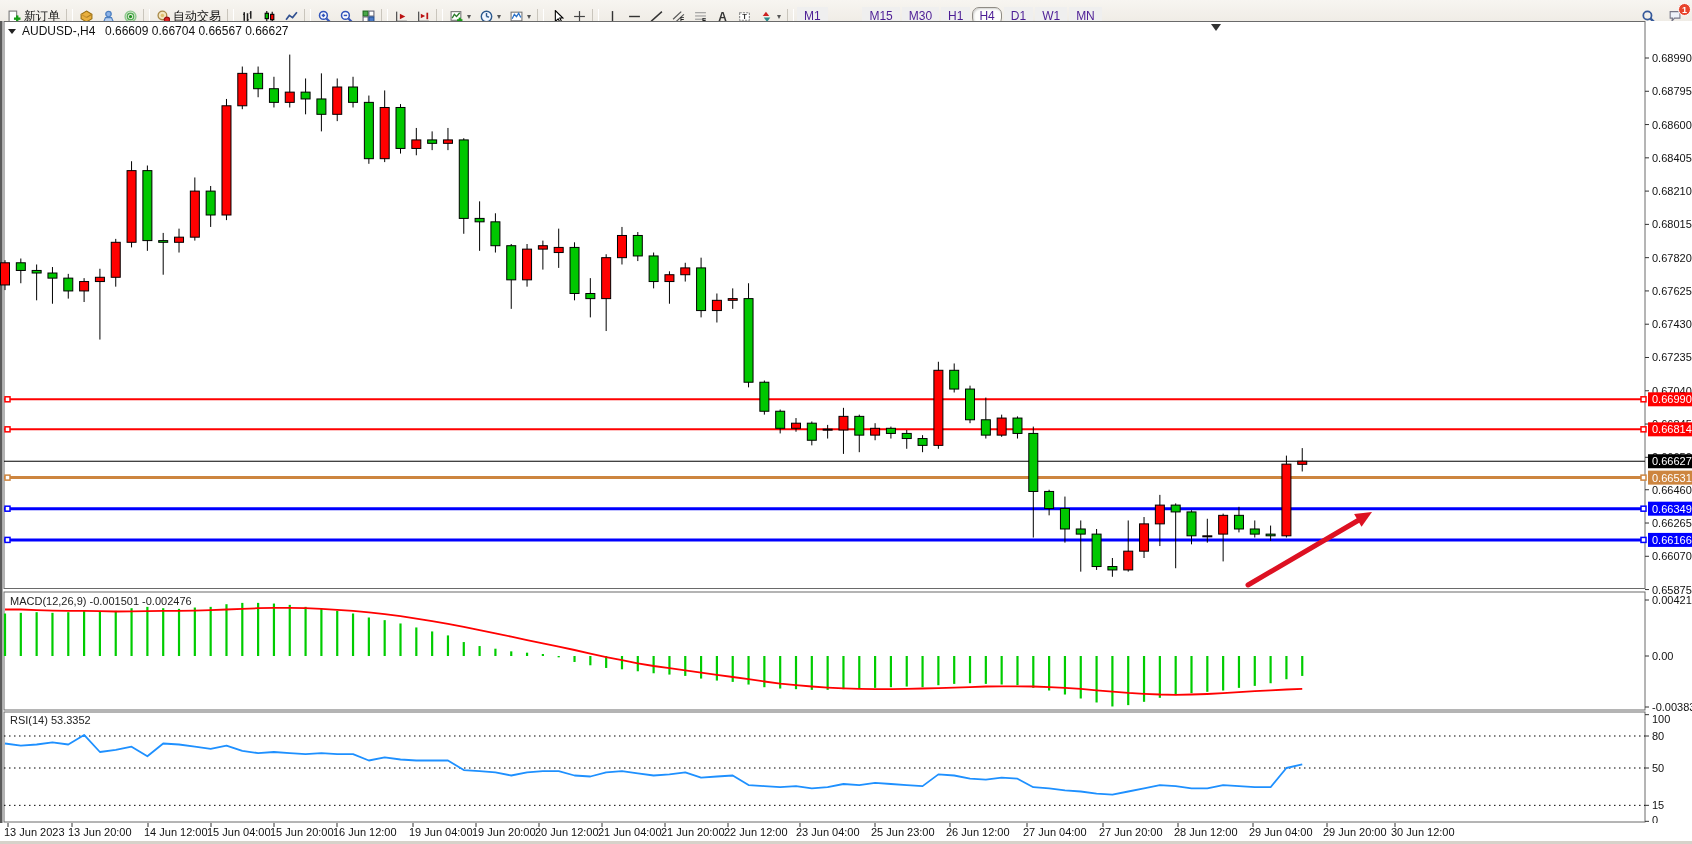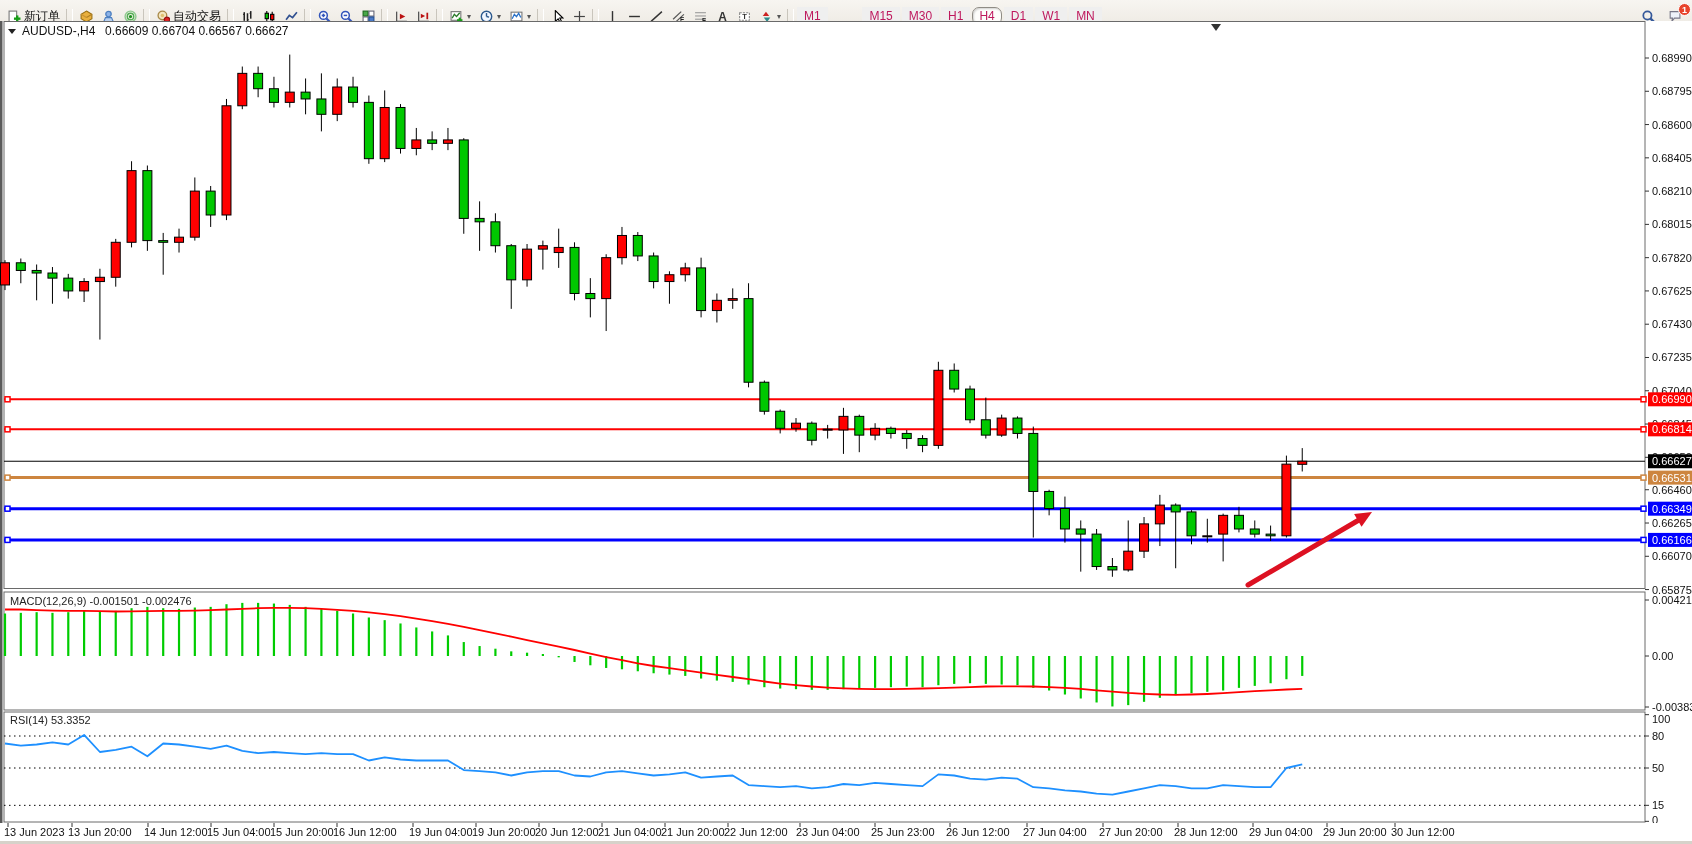--- a/index.html
+++ b/index.html
@@ -7,21 +7,21 @@
   #app{width:1692px;height:844px;position:relative;background:#fff;font-family:"Liberation Sans",sans-serif;overflow:hidden;}
   
   #toolbar{position:absolute;top:0;left:0;width:1692px;height:30px;background:linear-gradient(#f7f5f1,#ece8e0);
     border-bottom:1px solid #9d9a93;display:flex;align-items:center;padding:16px 3px;font-size:12px;color:#222;}
   .tb-group{display:flex;align-items:center;height:20px;}
   .tb-sep{width:7px;height:14px;margin:0 2px;border-left:1px solid #c9c5bc;border-right:1px solid #fff;}
   .tb-btn{display:flex;align-items:center;gap:3px;padding:1px 3px;height:19px;border:1px solid transparent;cursor:default;}
   .ticon{width:14px;height:13px;display:inline-flex;align-items:center;justify-content:center;}
   .dd{font-size:8px;color:#555;margin-left:1px;}
   .tb-label{font-size:12px;color:#111;}
-  .tf-btn{padding:1px 6px;height:18px;font-size:11px;color:#be185d;border:1px solid transparent;margin:0 1px;}
+  .tf-btn{padding:1px 6px;height:18px;font-size:11px;color:#4c1d95;border:1px solid transparent;margin:0 1px;}
   .tf-active{background:#fdfdfb;border:1px solid #8f8c85 !important;box-shadow:inset 1px 1px 2px rgba(0,0,0,.18);}
   #tb-right{margin-left:auto;display:flex;align-items:center;gap:4px;padding-right:4px;}
   .badge{position:absolute;top:-4px;right:-6px;background:#e8442c;color:#fff;border-radius:8px;min-width:13px;height:13px;
     font-size:9px;line-height:13px;text-align:center;font-weight:bold;border:1px solid #fff;}
   .chat-wrap{position:relative;}
   
   #chart-wrap{position:absolute;top:21px;left:0;width:1692px;height:823px;background:#fff;}
   svg text{font-family:"Liberation Sans",sans-serif;}
 </style>
 </head>

